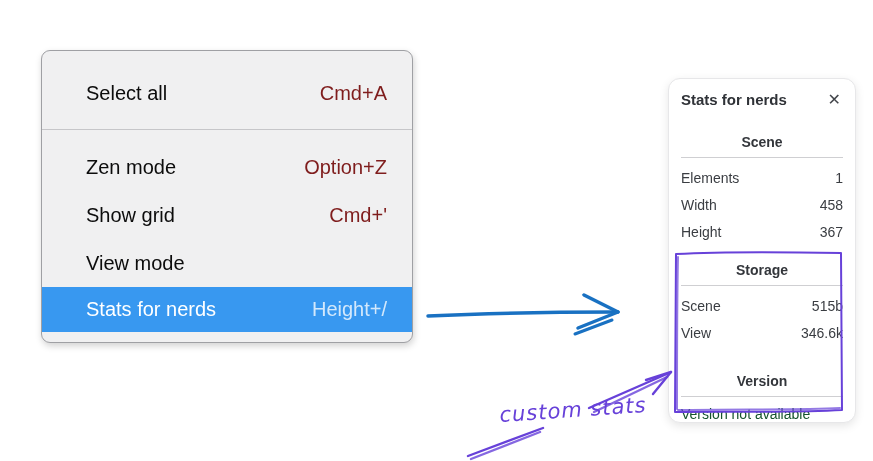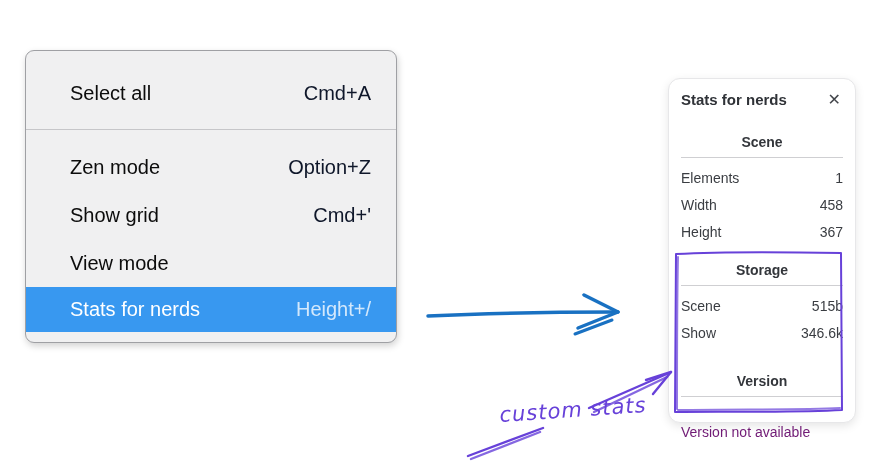--- a/index.html
+++ b/index.html
@@ -3,33 +3,33 @@
 <meta charset="utf-8">
 <style>
   html,body{margin:0;padding:0;background:#ffffff;}
   .canvas{
     position:relative;width:873px;height:461px;overflow:hidden;
     background:#ffffff;font-family:"Liberation Sans",sans-serif;
   }
 
   
   .menu{
-    position:absolute;left:25px;top:50px;width:372px;
+    position:absolute;left:41px;top:50px;width:372px;
     background:#f0f0f1;border:1px solid #9fa0a4;border-radius:9px;
     box-shadow:1px 3px 7px rgba(0,0,0,0.18);
     box-sizing:border-box;padding:6px 0 10px 0;font-size:20px;color:#0c0c0c;
   }
   .menu-item{
     display:flex;justify-content:space-between;align-items:center;
     padding:0 25px 0 44px;height:48px;cursor:default;
   }
   .menu-item.first{height:72px;}
   .menu-divider{height:0;border-top:1px solid #c6c6c9;margin:0;}
   .menu-group2{padding-top:13px;}
-  .menu-shortcut{color:#0f172a;}
+  .menu-shortcut{color:#7f1d1d;}
   .menu-item.highlighted{background:#3898f0;color:#ffffff;height:45px;}
   .menu-item.highlighted .menu-shortcut{color:rgba(255,255,255,0.78);}
 
   
   .panel{
     position:absolute;left:668px;top:78px;width:188px;height:345px;
     background:#ffffff;border:1px solid #e7e7e9;border-radius:12px;
     box-shadow:0 3px 10px rgba(0,0,0,0.10);
     box-sizing:border-box;padding:12px;font-size:14px;color:#3a3d42;
   }
@@ -41,21 +41,21 @@
   }
   .sec-header{
     text-align:center;font-weight:bold;font-size:14px;color:#33363b;
     margin-top:26px;line-height:16px;
   }
   .sec-header.mid{margin-top:16px;}
   .sec-header.ver{}
   .sec-divider{border-top:1px solid #cfcfd2;margin-top:7px;}
   .sec-rows{margin-top:7px;}
   .stat-row{display:flex;justify-content:space-between;align-items:center;line-height:27px;}
-  .stat-note{line-height:27px;margin-top:22px;color:#701a75;}
+  .stat-note{line-height:27px;margin-top:4px;color:#14532d;}
 
   
   .overlay{position:absolute;left:0;top:0;width:873px;height:461px;pointer-events:none;}
   .custom-stats-label{
     position:absolute;left:498px;top:398px;width:150px;text-align:center;
     font-family:"DejaVu Sans",sans-serif;font-style:italic;font-size:21px;
     color:#6741d9;transform:rotate(-4deg);letter-spacing:1px;white-space:nowrap;
   }
 </style>
 </head>
@@ -112,21 +112,21 @@
     </div>
 
     <div class="sec-header mid">Storage</div>
     <div class="sec-divider"></div>
     <div class="sec-rows">
       <div class="stat-row">
         <span>Scene</span>
         <span>515b</span>
       </div>
       <div class="stat-row">
-        <span>Show</span>
+        <span>View</span>
         <span>346.6k</span>
       </div>
     </div>
 
     <div class="sec-header ver">Version</div>
     <div class="sec-divider"></div>
     <div class="stat-note">Version not available</div>
   </div>
 
   <svg class="overlay" viewBox="0 0 873 461" width="873" height="461">

